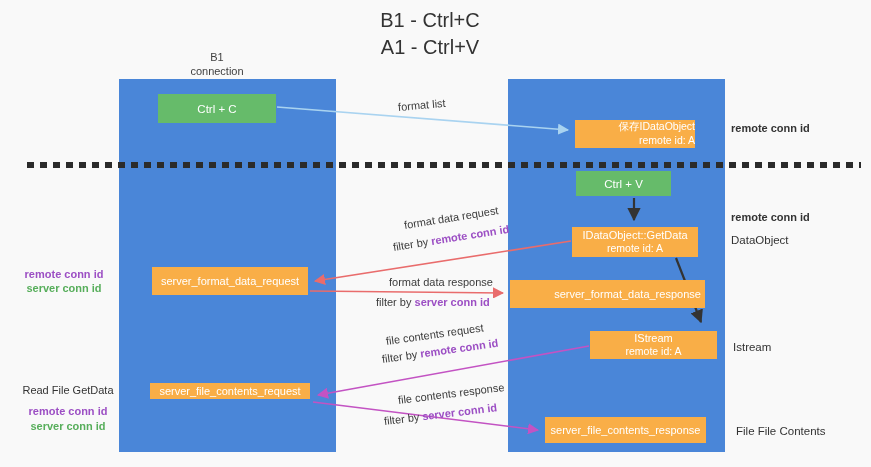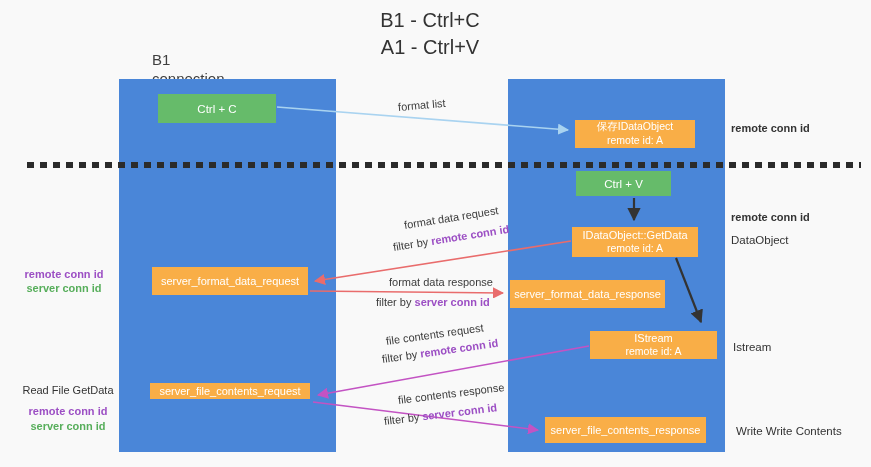--- a/index.html
+++ b/index.html
@@ -11,22 +11,22 @@
   }
   .title{
     position:absolute;left:300px;top:7px;width:260px;
     text-align:center;font-size:20px;line-height:1.35;color:#333;
   }
   .lane{
     position:absolute;top:79px;width:217px;height:373px;
     background:#4a86d8;
   }
   .lane-header{
-    position:absolute;top:51px;width:130px;
-    font-size:15px;line-height:1.25;color:#3f3f3f;
+    position:absolute;top:51px;width:130px;text-align:center;
+    font-size:11px;line-height:1.25;color:#3f3f3f;
   }
   .node{
     position:absolute;display:flex;flex-direction:column;
     align-items:center;justify-content:center;
     color:#fff;text-align:center;z-index:3;
   }
   .node.green{background:#66bb6a;font-size:11.5px;}
   .node.orange{background:#f9ae47;font-size:11px;line-height:1.3;}
   .node .l2{font-size:10.5px;}
   .flow{
@@ -92,39 +92,39 @@
 
     <line x1="589" y1="346" x2="318" y2="395" stroke="#c353c3" stroke-width="1.6" marker-end="url(#mMagenta)"></line>
 
     <line x1="313" y1="402" x2="538" y2="430" stroke="#c353c3" stroke-width="1.6" marker-end="url(#mMagenta)"></line>
   </svg>
 
   <div class="node green" style="left:158px;top:94px;width:118px;height:29px;">
     <div>Ctrl + C</div>
   </div>
 
-  <div class="node orange" style="left:575px;top:120px;width:120px;height:28px;">
+  <div class="node orange" style="left:575px;top:120px;width:120px;height:28px;align-items:flex-end;">
     <div class="l2">保存IDataObject</div>
     <div class="l2">remote id: A</div>
   </div>
 
   <div class="node green" style="left:576px;top:171px;width:95px;height:25px;">
     <div>Ctrl + V</div>
   </div>
 
   <div class="node orange" style="left:572px;top:227px;width:126px;height:30px;">
     <div>IDataObject::GetData</div>
     <div class="l2">remote id: A</div>
   </div>
 
   <div class="node orange" style="left:152px;top:267px;width:156px;height:28px;">
     <div>server_format_data_request</div>
   </div>
 
-  <div class="node orange" style="left:510px;top:280px;width:155px;height:28px;">
+  <div class="node orange" style="left:510px;top:280px;width:155px;height:28px;padding-left:40px;">
     <div>server_format_data_response</div>
   </div>
 
   <div class="node orange" style="left:590px;top:331px;width:127px;height:28px;">
     <div>IStream</div>
     <div class="l2">remote id: A</div>
   </div>
 
   <div class="node orange" style="left:150px;top:383px;width:160px;height:16px;">
     <div>server_file_contents_request</div>
@@ -153,21 +153,21 @@
 
   <div class="flow" style="left:398px;top:394px;transform:rotate(-7deg);">file contents response</div>
   <div class="flow" style="left:384px;top:415px;transform:rotate(-7deg);">
     <span>filter by </span><span class="purple">server conn id</span>
   </div>
 
   <div class="ann small purple" style="left:731px;top:122px;">remote conn id</div>
   <div class="ann small purple" style="left:731px;top:211px;">remote conn id</div>
   <div class="ann" style="left:731px;top:234px;">DataObject</div>
   <div class="ann" style="left:733px;top:341px;">Istream</div>
-  <div class="ann" style="left:736px;top:425px;">Write Write Contents</div>
+  <div class="ann" style="left:736px;top:425px;">File File Contents</div>
 
   <div class="side-group" style="left:18px;top:267px;width:92px;">
     <div class="purple">remote conn id</div>
     <div class="greentxt">server conn id</div>
   </div>
 
   <div class="side-group" style="left:18px;top:383px;width:100px;color:#333;">
     <div>Read File GetData</div>
     <div class="purple" style="margin-top:7px;">remote conn id</div>
     <div class="greentxt">server conn id</div>

